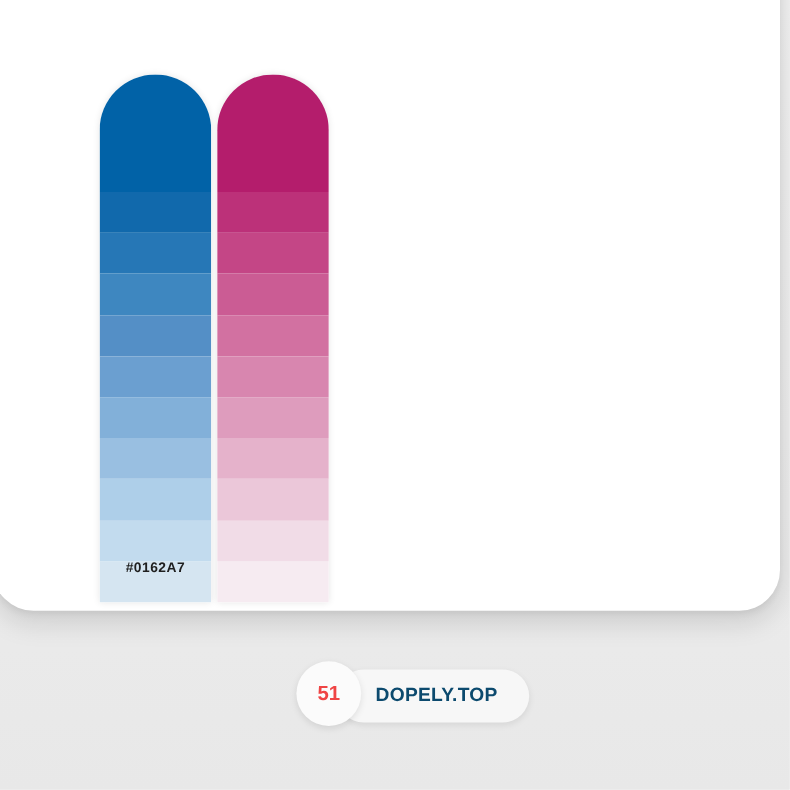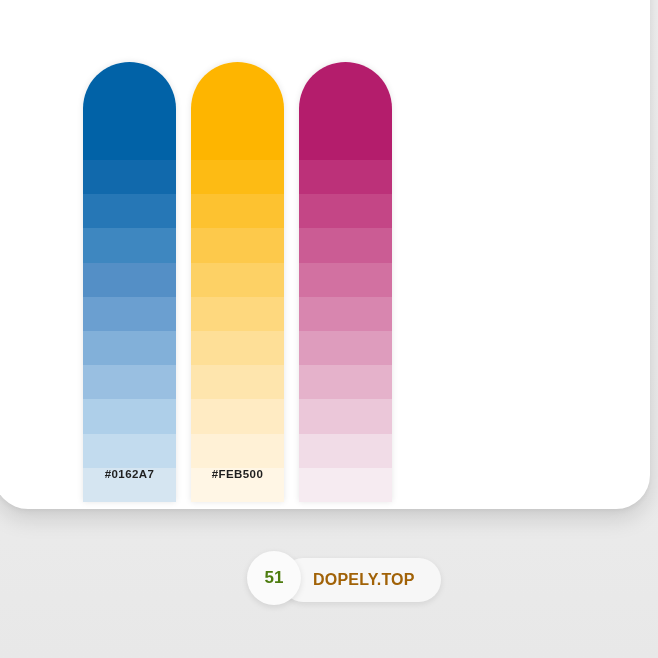--- a/index.html
+++ b/index.html
@@ -36,21 +36,21 @@
     overflow: hidden;
   }
 
   #swatch-row {
     position: absolute;
     left: 68px;
     top: 102px;
     width: 521px;
     height: 440px;
     display: flex;
-    gap: 15px;
+    gap: 5px;
     padding-left: 21px;
   }
 
   .swatch-col {
     position: relative;
     width: 93px;
     height: 440px;
     border-radius: 47px 47px 0 0;
     overflow: hidden;
     box-shadow: 0 0 6px rgba(0,0,0,0.10);
@@ -102,37 +102,37 @@
     height: 54px;
     margin-top: -5px;
     border-radius: 50%;
     background: #fbfbfb;
     box-shadow: 0 2px 6px rgba(0,0,0,0.10);
     display: flex;
     align-items: center;
     justify-content: center;
     font-size: 17px;
     font-weight: bold;
-    color: #4d7c0f;
+    color: #ef4444;
   }
   #badge-pill {
     position: relative;
     z-index: 1;
     margin-left: -20px;
     height: 44px;
     padding: 0 26px 0 32px;
     border-radius: 22px;
     background: #f7f7f7;
     box-shadow: 0 2px 6px rgba(0,0,0,0.09);
     display: flex;
     align-items: center;
     font-size: 16px;
     font-weight: bold;
     letter-spacing: 0.2px;
-    color: #a16207;
+    color: #0c4a6e;
   }
 </style>
 </head>
 <body>
 
 <div id="page">
 
   <div id="palette-card">
 
     <div id="swatch-row">
@@ -148,36 +148,20 @@
             <div class="shade step" style="background: rgb(130, 176, 217);"></div>
             <div class="shade step" style="background: rgb(153, 191, 225);"></div>
             <div class="shade step" style="background: rgb(174, 207, 233);"></div>
             <div class="shade step" style="background: rgb(194, 219, 238);"></div>
             <div class="shade step" style="background: rgb(213, 229, 241);"></div>
           </div>
         <div class="swatch-label">#0162A7</div>
       </div>
 
 
-      <div class="swatch-col">
-        <div class="swatch-stack">
-            <div class="shade cap" style="background: rgb(254, 181, 0);"></div>
-            <div class="shade step" style="background: rgb(253, 187, 20);"></div>
-            <div class="shade step" style="background: rgb(253, 194, 48);"></div>
-            <div class="shade step" style="background: rgb(253, 201, 75);"></div>
-            <div class="shade step" style="background: rgb(253, 209, 101);"></div>
-            <div class="shade step" style="background: rgb(254, 216, 126);"></div>
-            <div class="shade step" style="background: rgb(254, 223, 151);"></div>
-            <div class="shade step" style="background: rgb(254, 229, 173);"></div>
-            <div class="shade step" style="background: rgb(255, 235, 195);"></div>
-            <div class="shade step" style="background: rgb(255, 241, 214);"></div>
-            <div class="shade step" style="background: rgb(255, 246, 229);"></div>
-          </div>
-        <div class="swatch-label">#FEB500</div>
-      </div>
 
 
       <div class="swatch-col">
         <div class="swatch-stack">
             <div class="shade cap" style="background: rgb(180, 29, 108);"></div>
             <div class="shade step" style="background: rgb(188, 49, 121);"></div>
             <div class="shade step" style="background: rgb(196, 70, 134);"></div>
             <div class="shade step" style="background: rgb(203, 92, 148);"></div>
             <div class="shade step" style="background: rgb(210, 113, 161);"></div>
             <div class="shade step" style="background: rgb(216, 134, 175);"></div>

